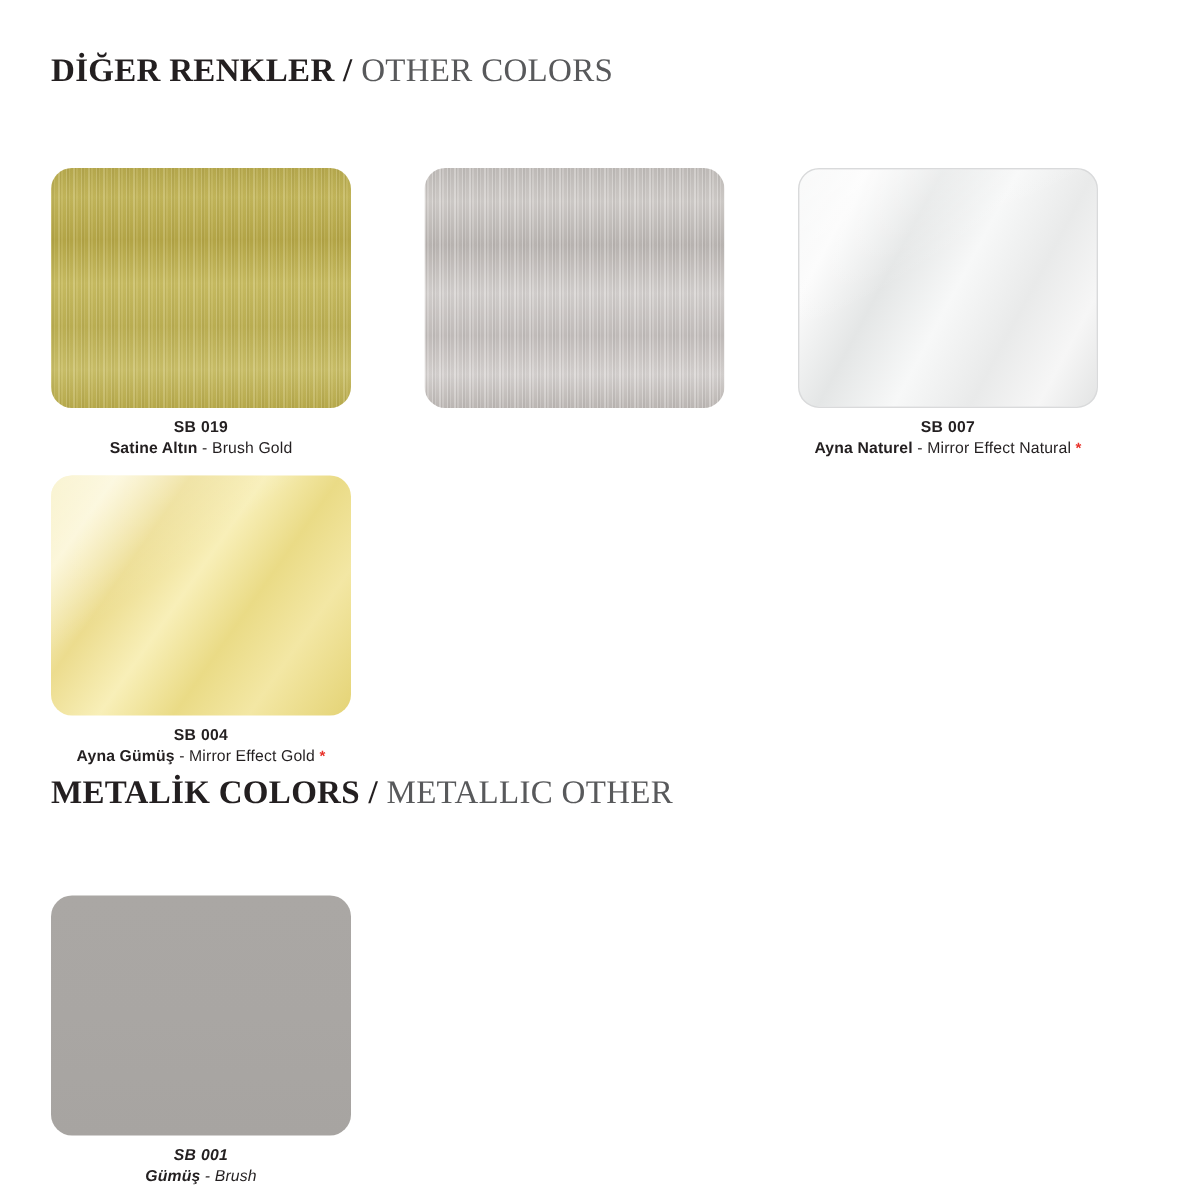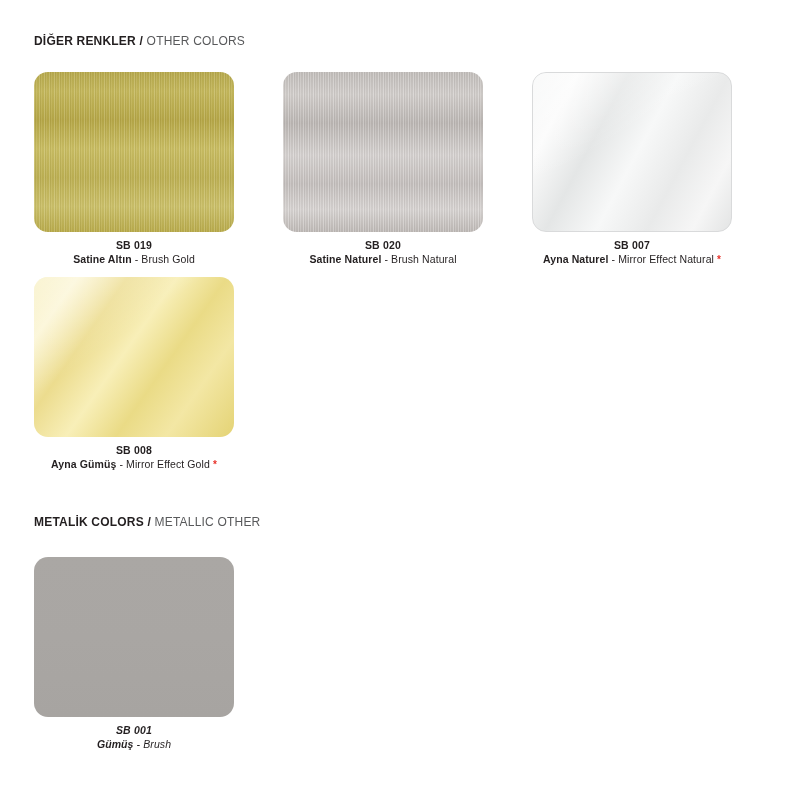--- a/index.html
+++ b/index.html
@@ -20,23 +20,24 @@
     position: relative;
     width: 800px;
     height: 800px;
     box-sizing: border-box;
   }
 
   
   .section-heading {
     position: absolute;
     left: 34px;
-    font-size: 12px;
+    font-size: 22px;
     letter-spacing: 0.2px;
     white-space: nowrap;
+    font-family: Liberation Serif, serif;
   }
   .section-heading .tr {
     font-weight: bold;
     color: #231f20;
   }
   .section-heading .slash {
     font-weight: bold;
     color: #231f20;
   }
   .section-heading .en {
@@ -44,20 +45,21 @@
     color: #58595b;
   }
 
   #heading-other { top: 34px; }
   #heading-metallic { top: 515px; }
 
   
   .swatch-block {
     position: absolute;
     width: 200px;
+    margin-top: 40px;
   }
 
   .swatch {
     width: 200px;
     height: 160px;
     border-radius: 14px;
     box-sizing: border-box;
     position: relative;
     overflow: hidden;
   }
@@ -192,42 +194,36 @@
     <div class="swatch-caption">
       <div class="swatch-code">SB 019</div>
       <div class="swatch-name">
         <span class="nm-tr">Satine Altın</span><span class="nm-en"> - </span><span class="nm-en">Brush Gold</span>
       </div>
     </div>
   </div>
 
   <div class="swatch-block" style="left:283px; top:72px;">
     <div class="swatch finish-brush-natural"></div>
-    <div class="swatch-caption">
-      <div class="swatch-code">SB 020</div>
-      <div class="swatch-name">
-        <span class="nm-tr">Satine Naturel</span><span class="nm-en"> - </span><span class="nm-en">Brush Natural</span>
-      </div>
-    </div>
   </div>
 
   <div class="swatch-block" style="left:532px; top:72px;">
     <div class="swatch finish-mirror-natural"></div>
     <div class="swatch-caption">
       <div class="swatch-code">SB 007</div>
       <div class="swatch-name">
         <span class="nm-tr">Ayna Naturel</span><span class="nm-en"> - </span><span class="nm-en">Mirror Effect Natural</span><span>&nbsp;</span><span class="asterisk">*</span>
       </div>
     </div>
   </div>
 
   <div class="swatch-block" style="left:34px; top:277px;">
     <div class="swatch finish-mirror-gold"></div>
     <div class="swatch-caption">
-      <div class="swatch-code">SB 008</div>
+      <div class="swatch-code">SB 004</div>
       <div class="swatch-name">
         <span class="nm-tr">Ayna Gümüş</span><span class="nm-en"> - </span><span class="nm-en">Mirror Effect Gold</span><span>&nbsp;</span><span class="asterisk">*</span>
       </div>
     </div>
   </div>
 
   <div class="section-heading" id="heading-metallic">
     <span class="tr">METALİK COLORS</span><span>&nbsp;</span><span class="slash">/</span><span>&nbsp;</span><span class="en">METALLIC OTHER</span>
   </div>
 

